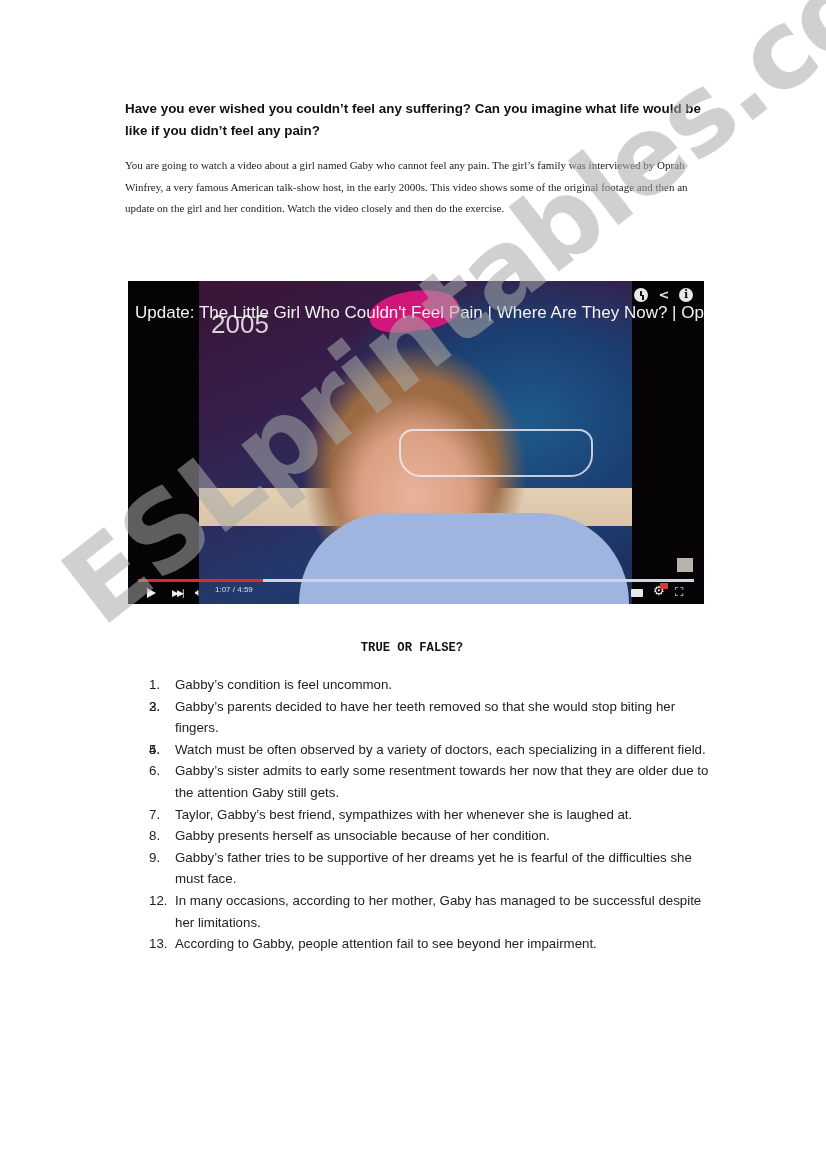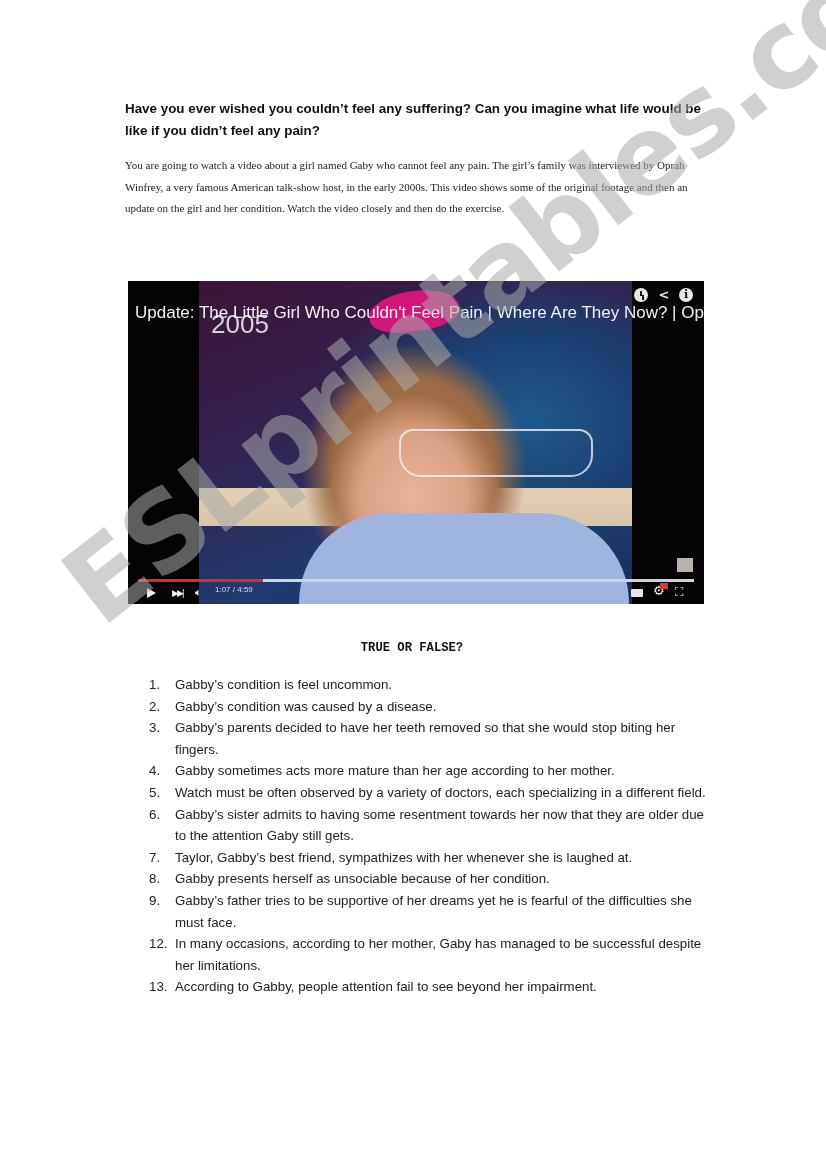--- a/index.html
+++ b/index.html
@@ -107,25 +107,25 @@
     <div class="c-hd"></div>
     <div class="ctrl c-full">⛶</div>
   </div>
 
   <div class="tf-heading">
     <span>TRUE OR FALSE?</span>
   </div>
 
   <ol class="tf-list">
     <li class="tf-item"><span class="tf-num">1.</span><span>Gabby’s condition is feel uncommon.</span></li>
-    <li class="tf-item"><span class="tf-num">2.</span><span>Gabby’s condition was caused by a disease.</span></li>
+    <li class="tf-item"><span class="tf-num">2.</span></li>
     <li class="tf-item"><span class="tf-num">3.</span><span>Gabby’s parents decided to have her teeth removed so that she would stop biting her fingers.</span></li>
-    <li class="tf-item"><span class="tf-num">4.</span><span>Gabby sometimes acts more mature than her age according to her mother.</span></li>
+    <li class="tf-item"><span class="tf-num">4.</span></li>
     <li class="tf-item"><span class="tf-num">5.</span><span>Watch must be often observed by a variety of doctors, each specializing in a different field.</span></li>
-    <li class="tf-item"><span class="tf-num">6.</span><span>Gabby’s sister admits to having some resentment towards her now that they are older due to the attention Gaby still gets.</span></li>
+    <li class="tf-item"><span class="tf-num">6.</span><span>Gabby’s sister admits to early some resentment towards her now that they are older due to the attention Gaby still gets.</span></li>
     <li class="tf-item"><span class="tf-num">7.</span><span>Taylor, Gabby’s best friend, sympathizes with her whenever she is laughed at.</span></li>
     <li class="tf-item"><span class="tf-num">8.</span><span>Gabby presents herself as unsociable because of her condition.</span></li>
     <li class="tf-item"><span class="tf-num">9.</span><span>Gabby’s father tries to be supportive of her dreams yet he is fearful of the difficulties she must face.</span></li>
     <li class="tf-item"><span class="tf-num">12.</span><span>In many occasions, according to her mother, Gaby has managed to be successful despite her limitations.</span></li>
     <li class="tf-item"><span class="tf-num">13.</span><span>According to Gabby, people attention fail to see beyond her impairment.</span></li>
   </ol>
 
   <div class="watermark">ESLprintables.com</div>
 </div>
 

